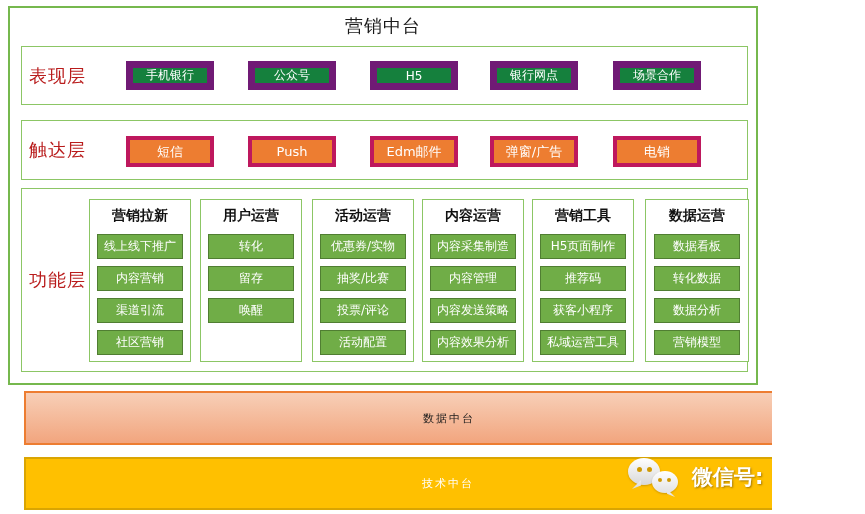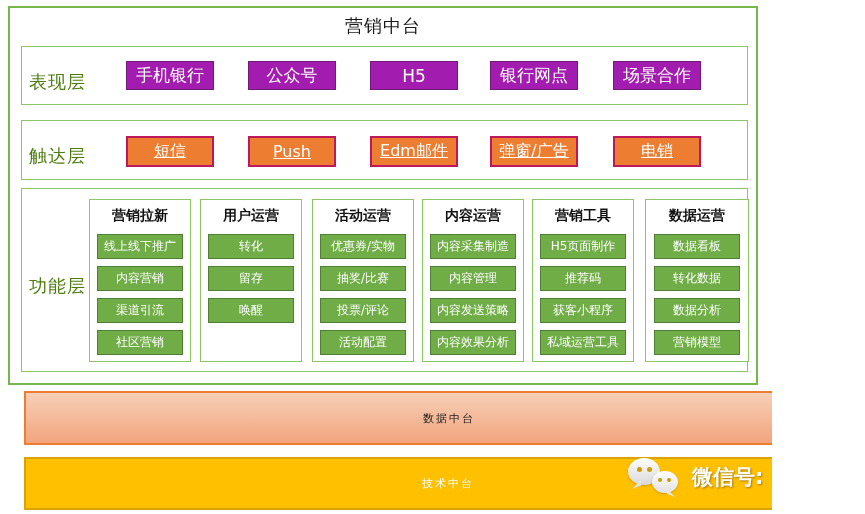--- a/index.html
+++ b/index.html
@@ -8,25 +8,25 @@
     font-family:"DejaVu Sans","Liberation Sans",sans-serif;color:#1a1a1a;
   }
   
   .main-box{position:absolute;left:8px;top:6px;width:750px;height:379px;border:2px solid #76B84E;box-sizing:border-box;background:#fff;}
   .main-title{position:absolute;left:0;top:6px;width:100%;text-align:center;font-size:18px;letter-spacing:1px;color:#1a1a1a;}
   
   .layer-box{position:absolute;left:11px;width:727px;border:1.5px solid #8CC665;box-sizing:border-box;background:#fff;}
   .layer-presentation{top:38px;height:59px;}
   .layer-reach{top:112px;height:60px;padding-left:8px;}
   .layer-function{top:180px;height:184px;}
-  .layer-label{position:absolute;left:7px;top:6px;height:100%;display:flex;align-items:center;font-size:18px;color:#4d7c0f;letter-spacing:1px;}
+  .layer-label{position:absolute;left:7px;top:0;height:100%;display:flex;align-items:center;font-size:18px;color:#b91c1c;letter-spacing:1px;}
   
   .chip{position:absolute;display:flex;align-items:center;justify-content:center;color:#fff;box-sizing:border-box;text-align:center;}
-  .chip.blue{background:#a21caf;border:1px solid #701a75;width:88px;height:29px;top:14px;font-size:17px;}
-  .chip.orange{background:#ED7D31;border:2px solid #be185d;width:88px;height:31px;top:15px;font-size:16px;text-decoration:underline;}
+  .chip.blue{background:#15803d;border:7px solid #701a75;width:88px;height:29px;top:14px;font-size:12px;}
+  .chip.orange{background:#ED7D31;border:4px solid #be185d;width:88px;height:31px;top:15px;font-size:13px;}
   .chip.green{position:static;background:#70AD47;border:1px solid #507E32;width:86px;height:25px;font-size:12px;flex:none;white-space:nowrap;}
   
   .func-col{position:absolute;top:10px;width:102px;height:163px;border:1px solid #8CC665;box-sizing:border-box;background:#fff;
     display:flex;flex-direction:column;align-items:center;gap:7px;padding-top:5px;}
   .col-header{height:22px;display:flex;align-items:center;justify-content:center;font-size:14px;color:#111;font-weight:bold;flex:none;}
   
   .side-box{position:absolute;left:779px;top:5px;width:79px;height:380px;background:#18ACEC;border:1px solid #3F7CB8;box-sizing:border-box;
     display:flex;align-items:center;justify-content:center;color:#fff;font-size:16px;letter-spacing:1px;}
   
   .bottom-bar{position:absolute;left:24px;box-sizing:border-box;display:flex;align-items:center;justify-content:center;font-size:11px;letter-spacing:2px;}

